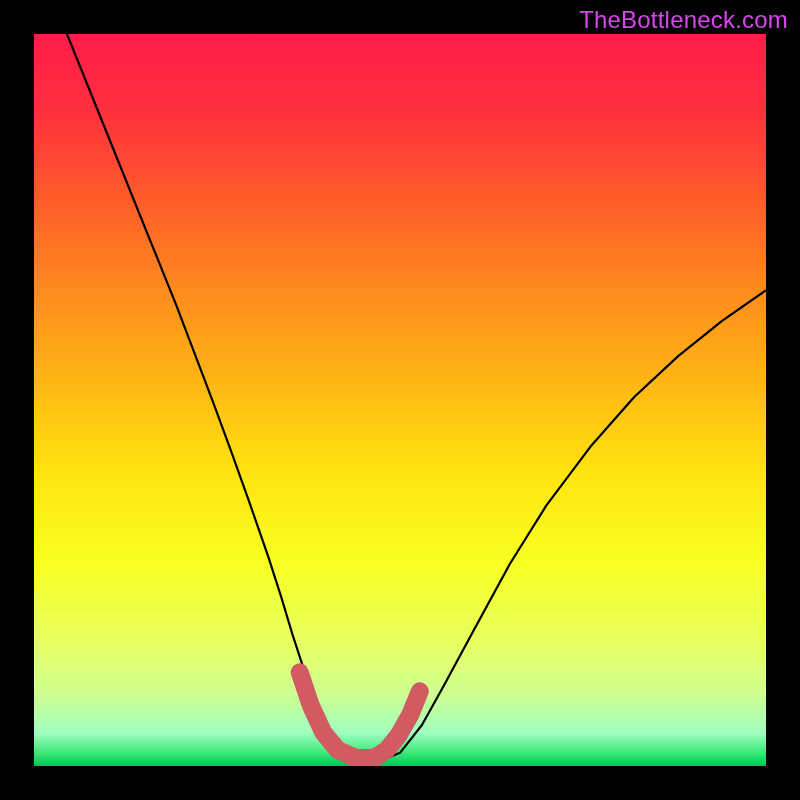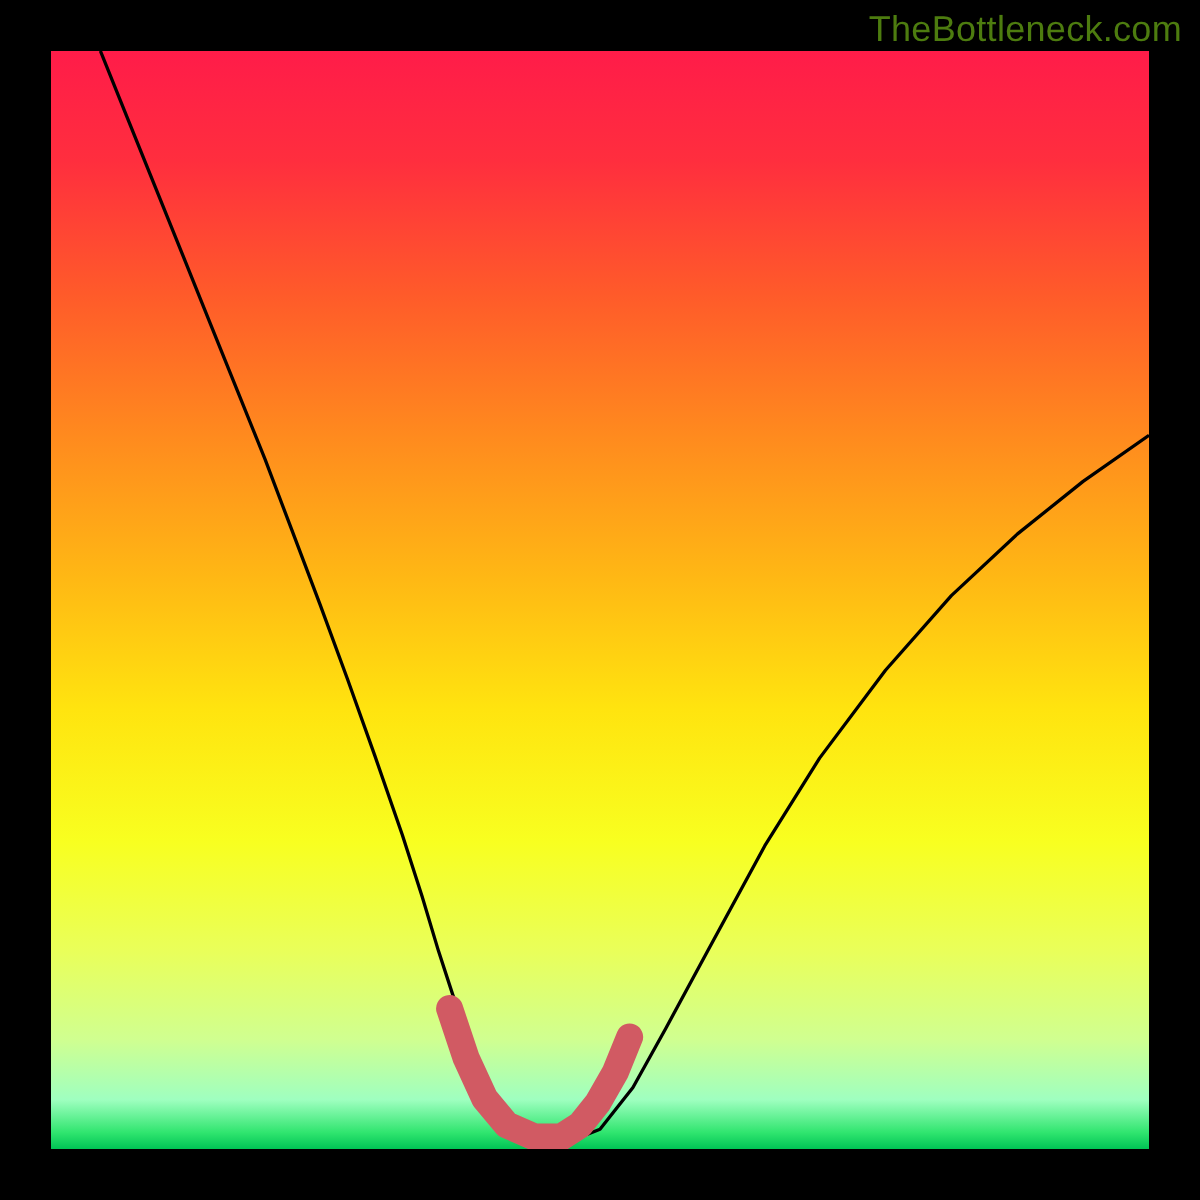--- a/index.html
+++ b/index.html
@@ -22,21 +22,21 @@
     left: 34px;
     top: 34px;
     width: 732px;
     height: 732px;
     overflow: hidden;
   }
   .watermark {
     position: absolute;
     top: 6px;
     right: 12px;
-    color: #4d7c0f;
+    color: #d946ef;
     font-size: 24px;
     font-weight: 500;
     letter-spacing: 0.2px;
     user-select: none;
   }
   svg { display: block; }
 </style>
 </head>
 <body>
 

